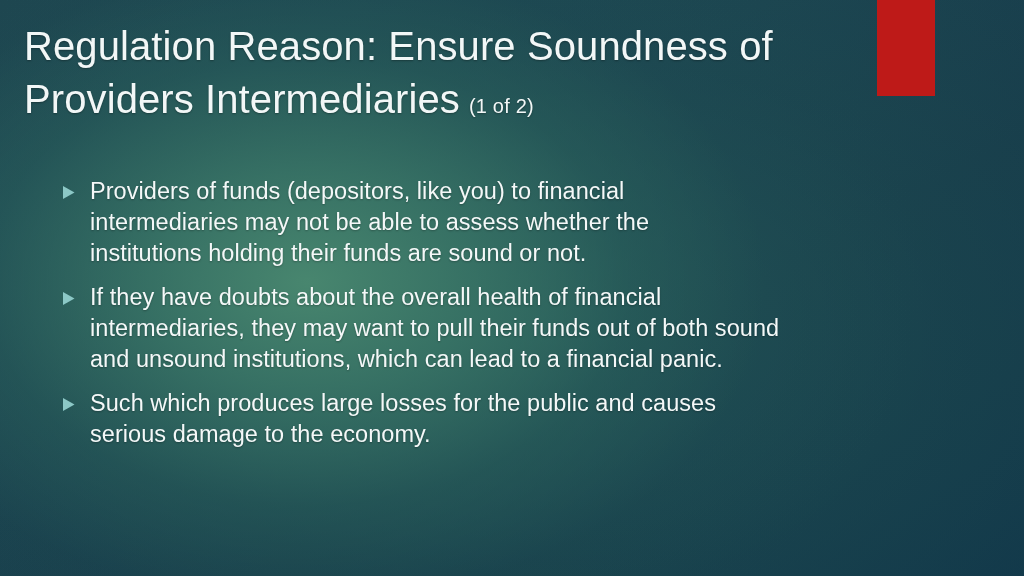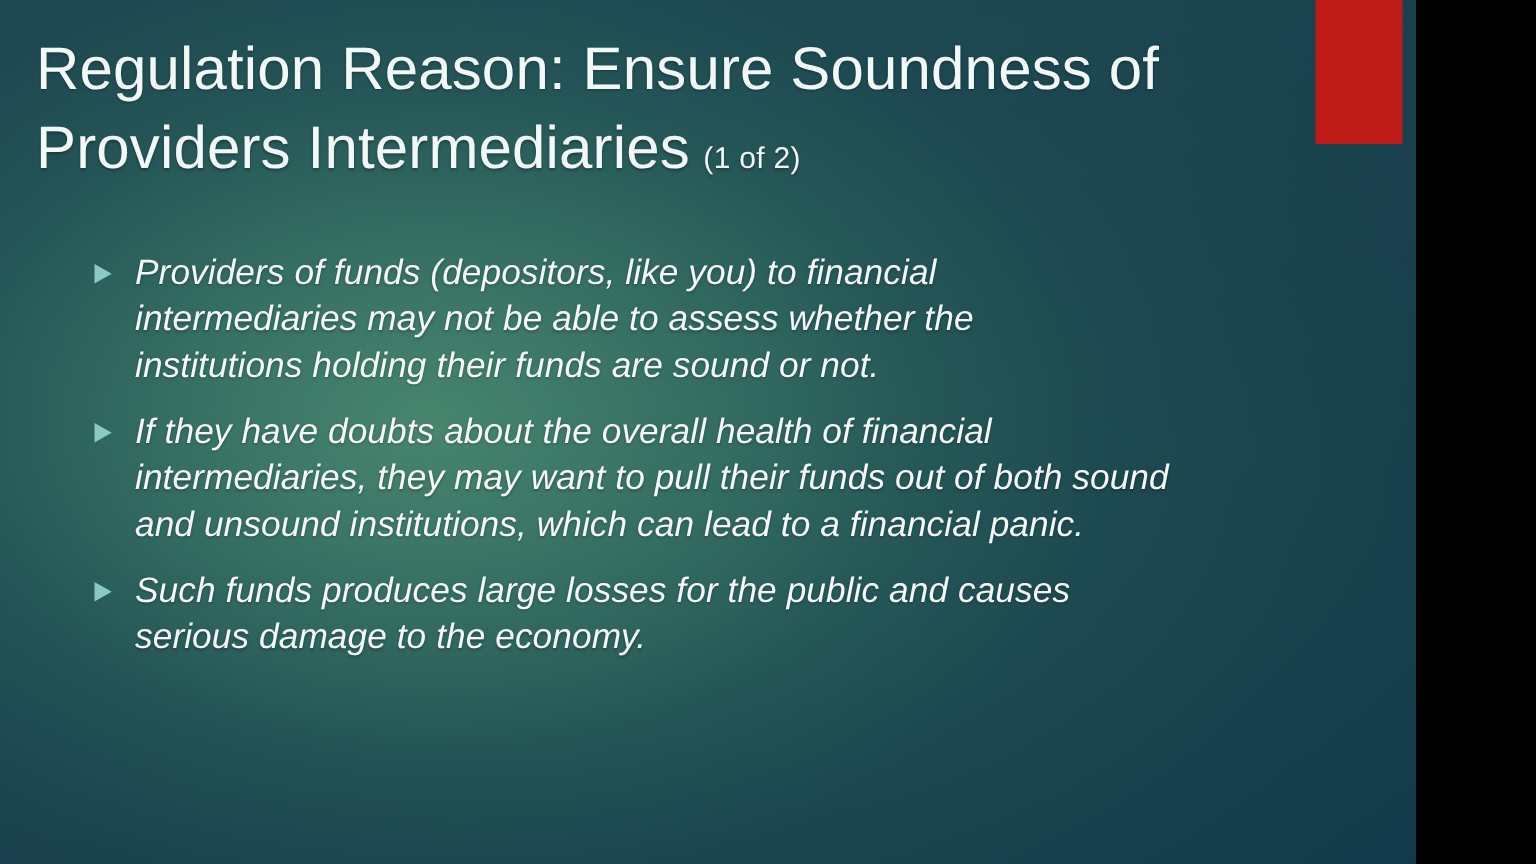--- a/index.html
+++ b/index.html
@@ -7,21 +7,21 @@
     margin: 0;
     padding: 0;
     background: #000;
   }
   body {
     font-family: "Liberation Sans", sans-serif;
   }
 
   .slide {
     position: relative;
-    width: 944px;
+    width: 1024px;
     height: 576px;
     overflow: hidden;
     background-color: #17414f;
     background-image:
       radial-gradient(ellipse 620px 430px at 30% 49%,
           rgba(74,137,112,0.95) 0%,
           rgba(60,121,104,0.80) 26%,
           rgba(43,98,92,0.48) 52%,
           rgba(30,74,80,0.16) 74%,
           rgba(22,62,74,0.0) 100%),
@@ -69,23 +69,22 @@
     font-weight: 400;
     letter-spacing: 0.2px;
     padding-left: 9px;
     vertical-align: baseline;
   }
 
   
   .body-area {
     position: absolute;
     left: 62px;
-    top: 166px;
+    top: 176px;
     width: 800px;
-    font-style: italic;
   }
   .bullet-row {
     display: flex;
     align-items: flex-start;
     margin-bottom: 13px;
   }
   .bullet-row:last-child { margin-bottom: 0; }
 
   .bullet-marker {
     flex: 0 0 auto;
@@ -139,17 +138,17 @@
       </span>
       <span class="bullet-text w2">If they have doubts about the overall health of financial intermediaries, they may want to pull their funds out of both sound and unsound institutions, which can lead to a financial panic.</span>
     </div>
 
     <div class="bullet-row">
       <span class="bullet-marker">
         <svg width="14" height="15" viewBox="0 0 14 15" aria-hidden="true">
           <polygon points="1,1 12.5,7.5 1,14" fill="#8cc8c6"></polygon>
         </svg>
       </span>
-      <span class="bullet-text w3">Such funds produces large losses for the public and causes serious damage to the economy.</span>
+      <span class="bullet-text w3">Such which produces large losses for the public and causes serious damage to the economy.</span>
     </div>
 
   </div>
 </div>
 
 </body></html>

